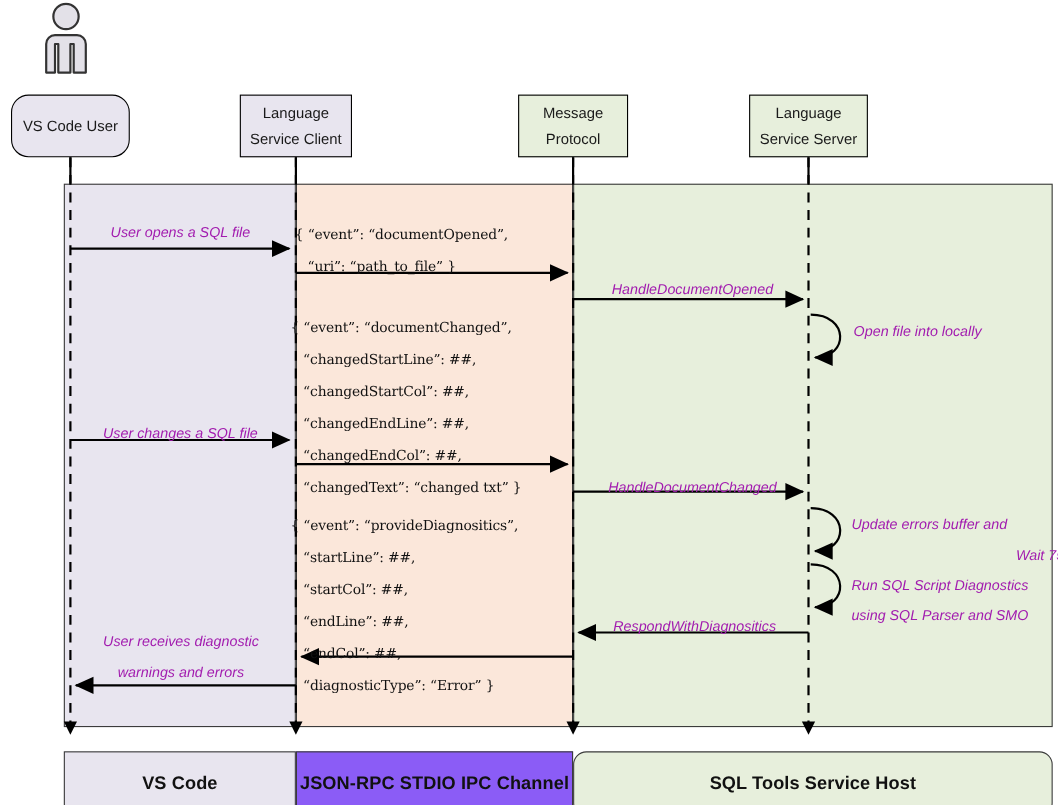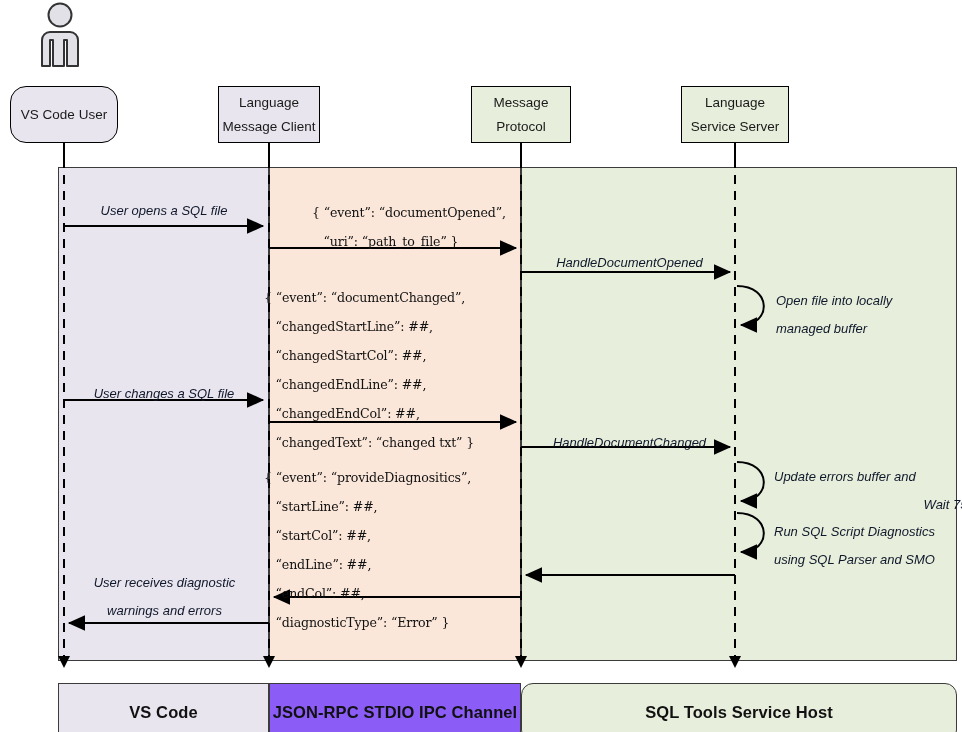--- a/index.html
+++ b/index.html
@@ -27,21 +27,21 @@
         display:flex;align-items:center;justify-content:center;
         font-size:16.5px;font-weight:bold;color:#111;letter-spacing:.1px;margin-top:20px;}
   .fbox.lav{background:#e8e5ef;}
   .fbox.pch{background:#8b5cf6;}
   .fbox.grn{background:#e7efdc;border-radius:12px;}
 
   
   #ovl{position:absolute;left:0;top:0;width:962px;height:732px;pointer-events:none;}
 
   
-  .lbl{position:absolute;font-style:italic;font-size:13px;color:#0f172a;
+  .lbl{position:absolute;font-style:italic;font-size:13px;color:#a21caf;
        line-height:1.72;white-space:pre;}
   .lbl.ctr{text-align:center;}
   .json{position:absolute;font-family:"DejaVu Serif",serif;font-size:12.6px;
         color:#111;line-height:2.30;white-space:pre;letter-spacing:-0.15px;}
 </style>
 </head>
 <body>
 
 <div id="stage">
 
@@ -53,21 +53,21 @@
   <div class="band lav" style="left:58px;top:167px;width:211px;height:494px;"></div>
   <div class="band pch" style="left:269px;top:167px;width:252px;height:494px;"></div>
   <div class="band grn" style="left:521px;top:167px;width:436px;height:494px;"></div>
 
   <div class="pbox lav" style="left:10px;top:86px;width:108px;height:57px;border-radius:16px;">
     <span>VS Code User</span>
   </div>
 
   <div class="pbox lav" style="left:218px;top:86px;width:102px;height:57px;">
     <span>Language</span>
-    <span>Message Client</span>
+    <span>Service Client</span>
   </div>
 
   <div class="pbox grn" style="left:471px;top:86px;width:100px;height:57px;">
     <span>Message</span>
     <span>Protocol</span>
   </div>
 
   <div class="pbox grn" style="left:681px;top:86px;width:108px;height:57px;">
     <span>Language</span>
     <span>Service Server</span>
@@ -143,31 +143,31 @@
 
   <div class="lbl ctr" style="left:64px;top:383px;width:200px;">User changes a SQL file</div>
 
   <div class="lbl ctr" style="left:62px;top:572px;width:205px;text-align:center;">User receives diagnostic</div>
   <div class="lbl ctr" style="left:62px;top:600px;width:205px;">warnings and errors</div>
 
   <div class="lbl ctr" style="left:527px;top:252px;width:205px;">HandleDocumentOpened</div>
 
   <div class="lbl ctr" style="left:527px;top:432px;width:205px;">HandleDocumentChanged</div>
 
+  <div class="lbl ctr" style="left:529px;top:559px;width:205px;">RespondWithDiagnositics</div>
 
   <div class="lbl" style="left:776px;top:290px;width:180px;">Open file into locally</div>
-  <div class="lbl" style="left:776px;top:318px;width:180px;">managed buffer</div>
 
   <div class="lbl" style="left:774px;top:466px;width:185px;">Update errors buffer and</div>
   <div class="lbl ctr" style="left:807px;top:494px;width:185px;text-align:right;">Wait 750ms</div>
 
   <div class="lbl" style="left:774px;top:521px;width:190px;">Run SQL Script Diagnostics</div>
   <div class="lbl" style="left:774px;top:549px;width:190px;">using SQL Parser and SMO</div>
 
-  <div class="json" style="left:268px;top:199px;padding-left:44px;">{ “event”: “documentOpened”,
+  <div class="json" style="left:268px;top:199px;">{ “event”: “documentOpened”,
    “uri”: “path_to_file” }</div>
 
   <div class="json" style="left:264px;top:284px;">{ “event”: “documentChanged”,
    “changedStartLine”: ##,
    “changedStartCol”: ##,
    “changedEndLine”: ##,
    “changedEndCol”: ##,
    “changedText”: “changed txt” }</div>
 
   <div class="json" style="left:264px;top:464px;">{ “event”: “provideDiagnositics”,

